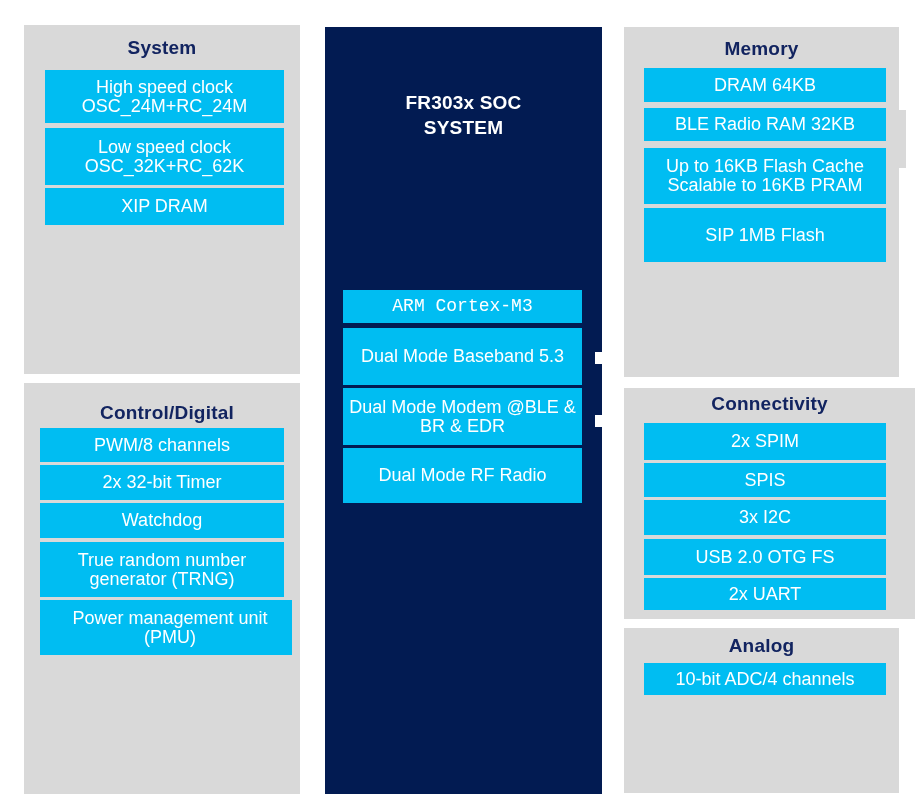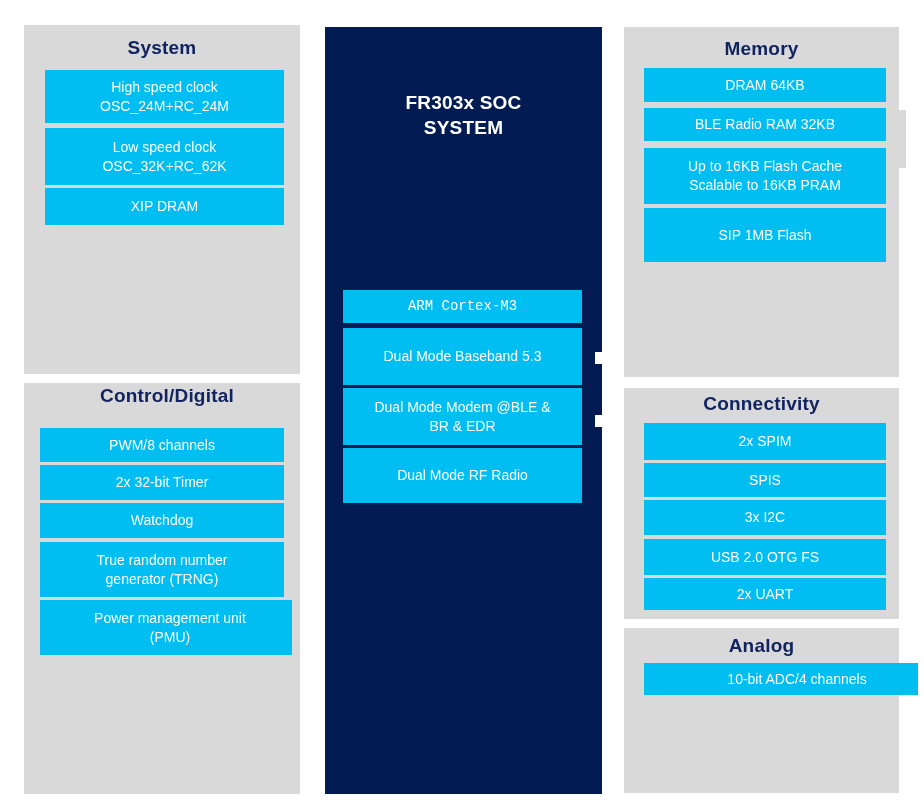--- a/index.html
+++ b/index.html
@@ -7,21 +7,21 @@
     position:relative; width:924px; height:812px; background:#ffffff;
     font-family:"Liberation Sans", sans-serif; overflow:hidden;
   }
   .panel { position:absolute; background:#D9D9D9; }
   .panel-title {
     position:absolute; left:0; right:0; text-align:center;
     font-weight:bold; font-size:19px; color:#122460; letter-spacing:0.2px;
   }
   .block {
     position:absolute; background:#00BDF2; color:#ffffff;
-    font-size:14px; line-height:19px;
+    font-size:18px; line-height:19px;
     display:flex; align-items:center; justify-content:center;
     text-align:center; white-space:pre-line;
   }
   .center-panel { position:absolute; background:#021B52; }
   .center-title {
     position:absolute; left:0; right:0; text-align:center;
     color:#ffffff; font-weight:bold; font-size:19px; line-height:25px;
     white-space:pre-line; letter-spacing:0.2px;
   }
   .notch { position:absolute; background:#ffffff; }
@@ -35,21 +35,21 @@
   <section class="panel" style="left:24px; top:25px; width:276px; height:349px;">
     <div class="panel-title" style="top:12px;">System</div>
     <div class="block" style="left:21px; top:45px; width:239px; height:53px;">High speed clock
 OSC_24M+RC_24M</div>
     <div class="block" style="left:21px; top:103px; width:239px; height:57px;">Low speed clock
 OSC_32K+RC_62K</div>
     <div class="block" style="left:21px; top:163px; width:239px; height:37px;">XIP DRAM</div>
   </section>
 
   <section class="panel" style="left:24px; top:383px; width:276px; height:411px;">
-    <div class="panel-title" style="top:2px;padding-left:10px;">Control/Digital</div>
+    <div class="panel-title" style="top:19px;padding-left:10px;">Control/Digital</div>
     <div class="block" style="left:16px; top:45px; width:244px; height:34px;">PWM/8 channels</div>
     <div class="block" style="left:16px; top:82px; width:244px; height:35px;">2x 32-bit Timer</div>
     <div class="block" style="left:16px; top:120px; width:244px; height:35px;">Watchdog</div>
     <div class="block" style="left:16px; top:159px; width:244px; height:55px;">True random number
 generator (TRNG)</div>
     <div class="block" style="left:16px; top:217px; width:244px; height:55px;padding-left:8px;">Power management unit
 (PMU)</div>
   </section>
 
   <section class="center-panel" style="left:325px; top:27px; width:277px; height:767px;">
@@ -67,27 +67,27 @@
   <section class="panel" style="left:624px; top:27px; width:275px; height:350px;">
     <div class="panel-title" style="top:11px;">Memory</div>
     <div class="block" style="left:20px; top:41px; width:242px; height:34px;">DRAM 64KB</div>
     <div class="block" style="left:20px; top:81px; width:242px; height:33px;">BLE Radio RAM 32KB</div>
     <div class="block" style="left:20px; top:121px; width:242px; height:56px;">Up to 16KB Flash Cache
 Scalable to 16KB PRAM</div>
     <div class="block" style="left:20px; top:181px; width:242px; height:54px;">SIP 1MB Flash</div>
   </section>
   <div class="edge-tab" style="left:898px; top:110px; width:8px; height:58px;"></div>
 
-  <section class="panel" style="left:624px; top:388px; width:275px; height:231px;">
+  <section class="panel" style="left:624px; top:388px; width:275px; height:231px;padding-left:16px;">
     <div class="panel-title" style="top:5px;">Connectivity</div>
     <div class="block" style="left:20px; top:35px; width:242px; height:37px;">2x SPIM</div>
     <div class="block" style="left:20px; top:75px; width:242px; height:34px;">SPIS</div>
     <div class="block" style="left:20px; top:112px; width:242px; height:35px;">3x I2C</div>
     <div class="block" style="left:20px; top:151px; width:242px; height:36px;">USB 2.0 OTG FS</div>
     <div class="block" style="left:20px; top:190px; width:242px; height:32px;">2x UART</div>
   </section>
 
   <section class="panel" style="left:624px; top:628px; width:275px; height:165px;">
     <div class="panel-title" style="top:7px;">Analog</div>
-    <div class="block" style="left:20px; top:35px; width:242px; height:32px;padding-left:32px;">10-bit ADC/4 channels</div>
+    <div class="block" style="left:20px; top:35px; width:242px; height:32px;">10-bit ADC/4 channels</div>
   </section>
 
 </div>
 
 </body></html>

